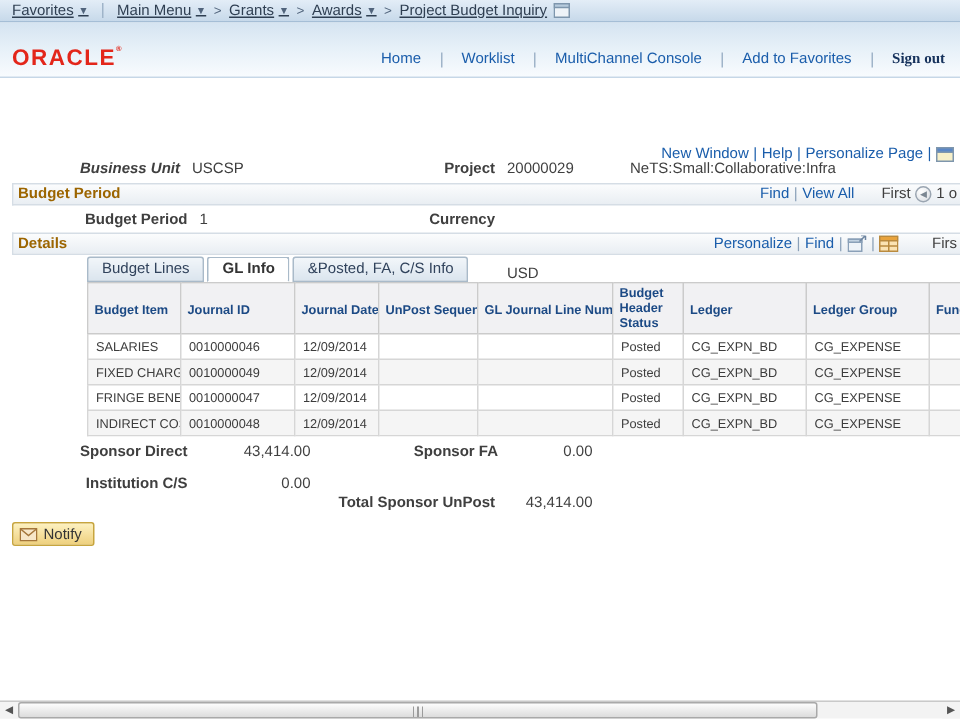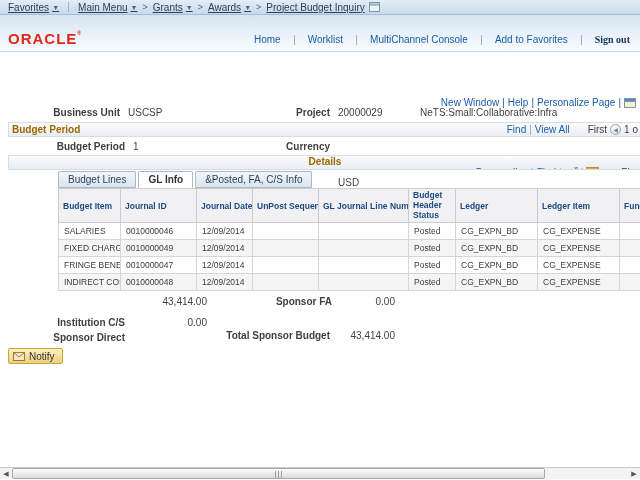--- a/index.html
+++ b/index.html
@@ -157,21 +157,21 @@
     <span class="pipe">|</span>
     <span class="icon">
       <svg width="12" height="10" viewBox="0 0 12 10">
           <rect x="0.5" y="0.5" width="11" height="9" fill="#f6efc9" stroke="#7e96ad"></rect>
           <rect x="0.5" y="0.5" width="11" height="3" fill="#5b87c5" stroke="#7e96ad"></rect>
         </svg>
     </span>
   </div>
 
 
-  <span class="lbl" style="top:107px; left:20px; width:100px;">Business Unit</span>
+  <span class="lbl" style="top:107px; left:20px; width:100px;font-style:italic;">Business Unit</span>
   <span class="val" style="top:107px; left:128px;">USCSP</span>
   <span class="lbl" style="top:107px; left:250px; width:80px;">Project</span>
   <span class="val" style="top:107px; left:338px;">20000029</span>
   <span class="val" style="top:107px; left:420px;">NeTS:Small:Collaborative:Infra</span>
 
   <div class="sectionbar" style="top:122px;">
     <span class="section-title">Budget Period</span>
     <span class="bar-right">
       <span class="lnk">Find</span>
       <span class="bar-pipe">|</span>
@@ -181,21 +181,21 @@
       <span class="pager-circle">◀</span>
       <span class="dark-txt">1 o</span>
     </span>
   </div>
 
   <span class="lbl" style="top:141px; left:25px; width:100px;">Budget Period</span>
   <span class="val" style="top:141px; left:133px;">1</span>
   <span class="lbl" style="top:141px; left:250px; width:80px;">Currency</span>
   <span class="val" style="top:141px; left:338px;margin-top:36px;">USD</span>
 
-  <div class="sectionbar" style="top:155px;flex-direction:column;">
+  <div class="sectionbar" style="top:155px;">
     <span class="section-title">Details</span>
     <span class="bar-right">
       <span class="lnk">Personalize</span>
       <span class="bar-pipe">|</span>
       <span class="lnk">Find</span>
       <span class="bar-pipe">|</span>
       <span class="icon">
         <svg width="13" height="11" viewBox="0 0 13 11">
             <rect x="0.5" y="2.5" width="9" height="8" fill="#eef3f8" stroke="#8aa0b8"></rect>
             <rect x="0.5" y="2.5" width="9" height="2" fill="#c3d3e2" stroke="#8aa0b8"></rect>
@@ -237,21 +237,21 @@
       </colgroup>
       <thead>
         <tr>
           <th>Budget Item</th>
           <th>Journal ID</th>
           <th>Journal Date</th>
           <th>UnPost Sequence</th>
           <th>GL Journal Line Number</th>
           <th class="wrap">Budget Header Status</th>
           <th>Ledger</th>
-          <th>Ledger Item</th>
+          <th>Ledger Group</th>
           <th>Fundi</th>
         </tr>
       </thead>
       <tbody>
         <tr>
           <td>SALARIES</td>
           <td>0010000046</td>
           <td>12/09/2014</td>
           <td></td>
           <td></td>
@@ -290,29 +290,29 @@
           <td></td>
           <td>Posted</td>
           <td>CG_EXPN_BD</td>
           <td>CG_EXPENSE</td>
           <td></td>
         </tr>
       </tbody>
     </table>
   </div>
 
-  <span class="lbl" style="top:296px; left:20px; width:105px;margin-top:36px;">Sponsor Direct</span>
+  <span class="lbl" style="top:296px; left:20px; width:105px;">Sponsor Direct</span>
   <span class="val-r" style="top:296px; left:130px; width:77px;">43,414.00</span>
   <span class="lbl" style="top:296px; left:240px; width:92px;">Sponsor FA</span>
   <span class="val-r" style="top:296px; left:330px; width:65px;">0.00</span>
 
   <span class="lbl" style="top:317px; left:20px; width:105px;">Institution C/S</span>
   <span class="val-r" style="top:317px; left:130px; width:77px;">0.00</span>
 
-  <span class="lbl" style="top:330px; left:218px; width:112px;">Total Sponsor Budget</span>
+  <span class="lbl" style="top:330px; left:218px; width:112px;">Total Sponsor UnPost</span>
   <span class="val-r" style="top:330px; left:320px; width:75px;">43,414.00</span>
 
   <div id="btnrow">
     <span class="ps-btn">
       <span class="icon">
         <svg width="12" height="9" viewBox="0 0 12 9">
             <rect x="0.5" y="0.5" width="11" height="8" fill="#f7e7c8" stroke="#a4763a"></rect>
             <path d="M0.5 0.5 L6 5 L11.5 0.5" fill="none" stroke="#a4763a"></path>
           </svg>
       </span>

